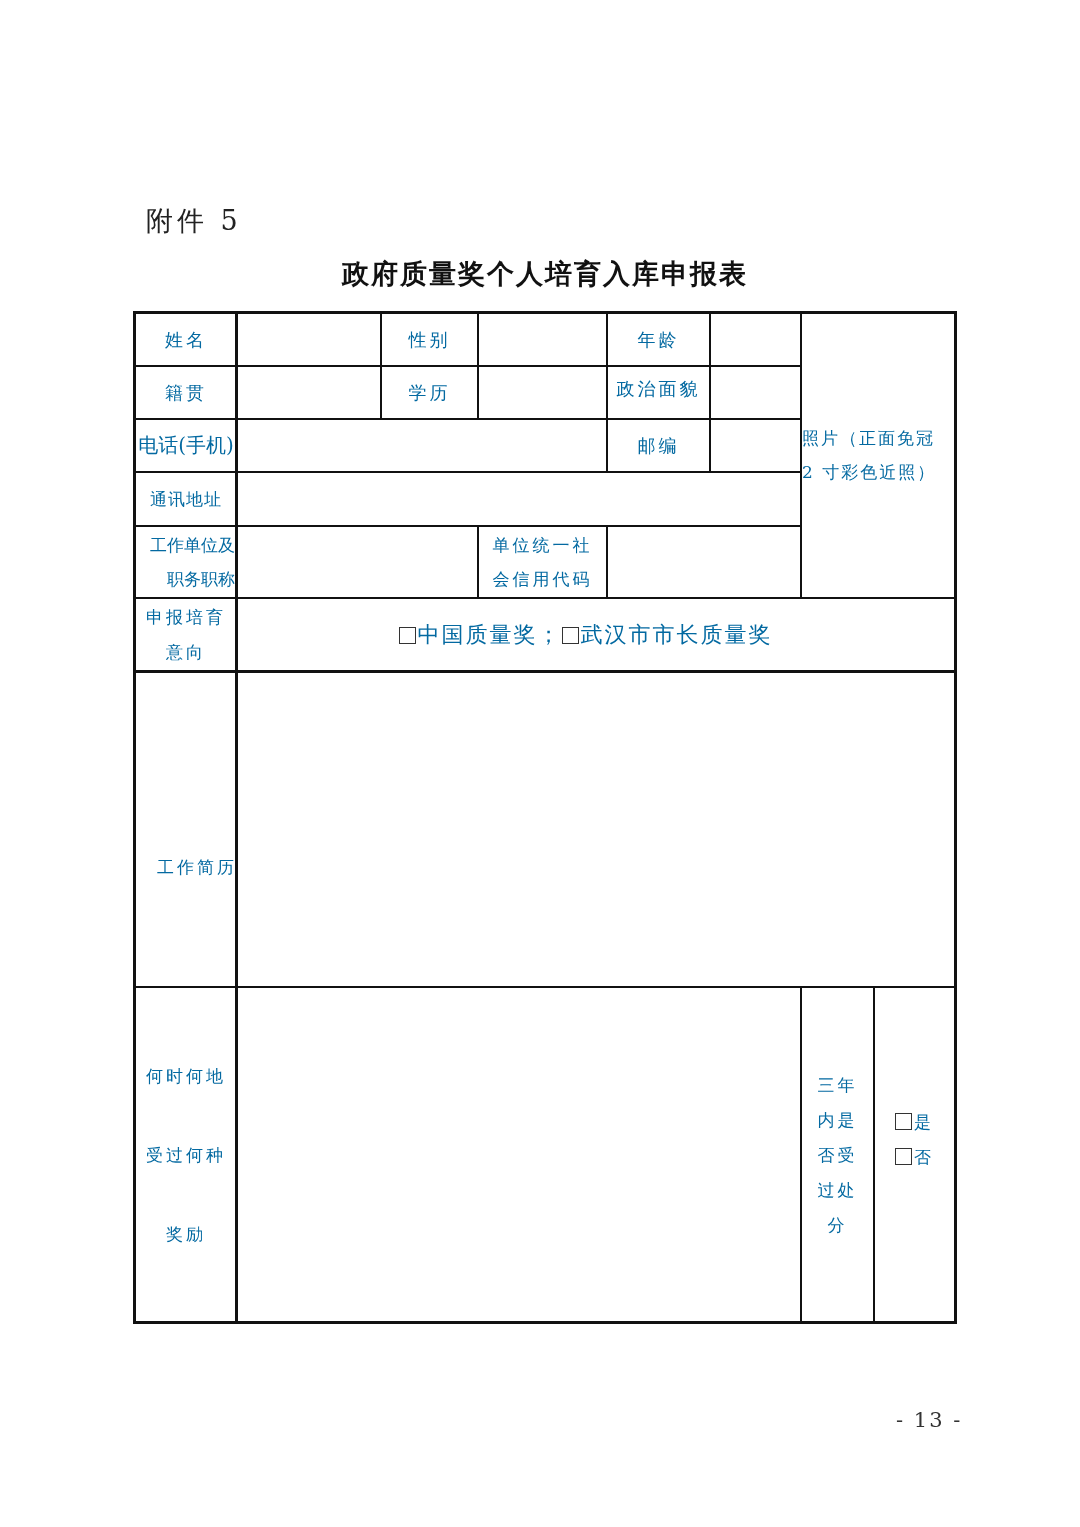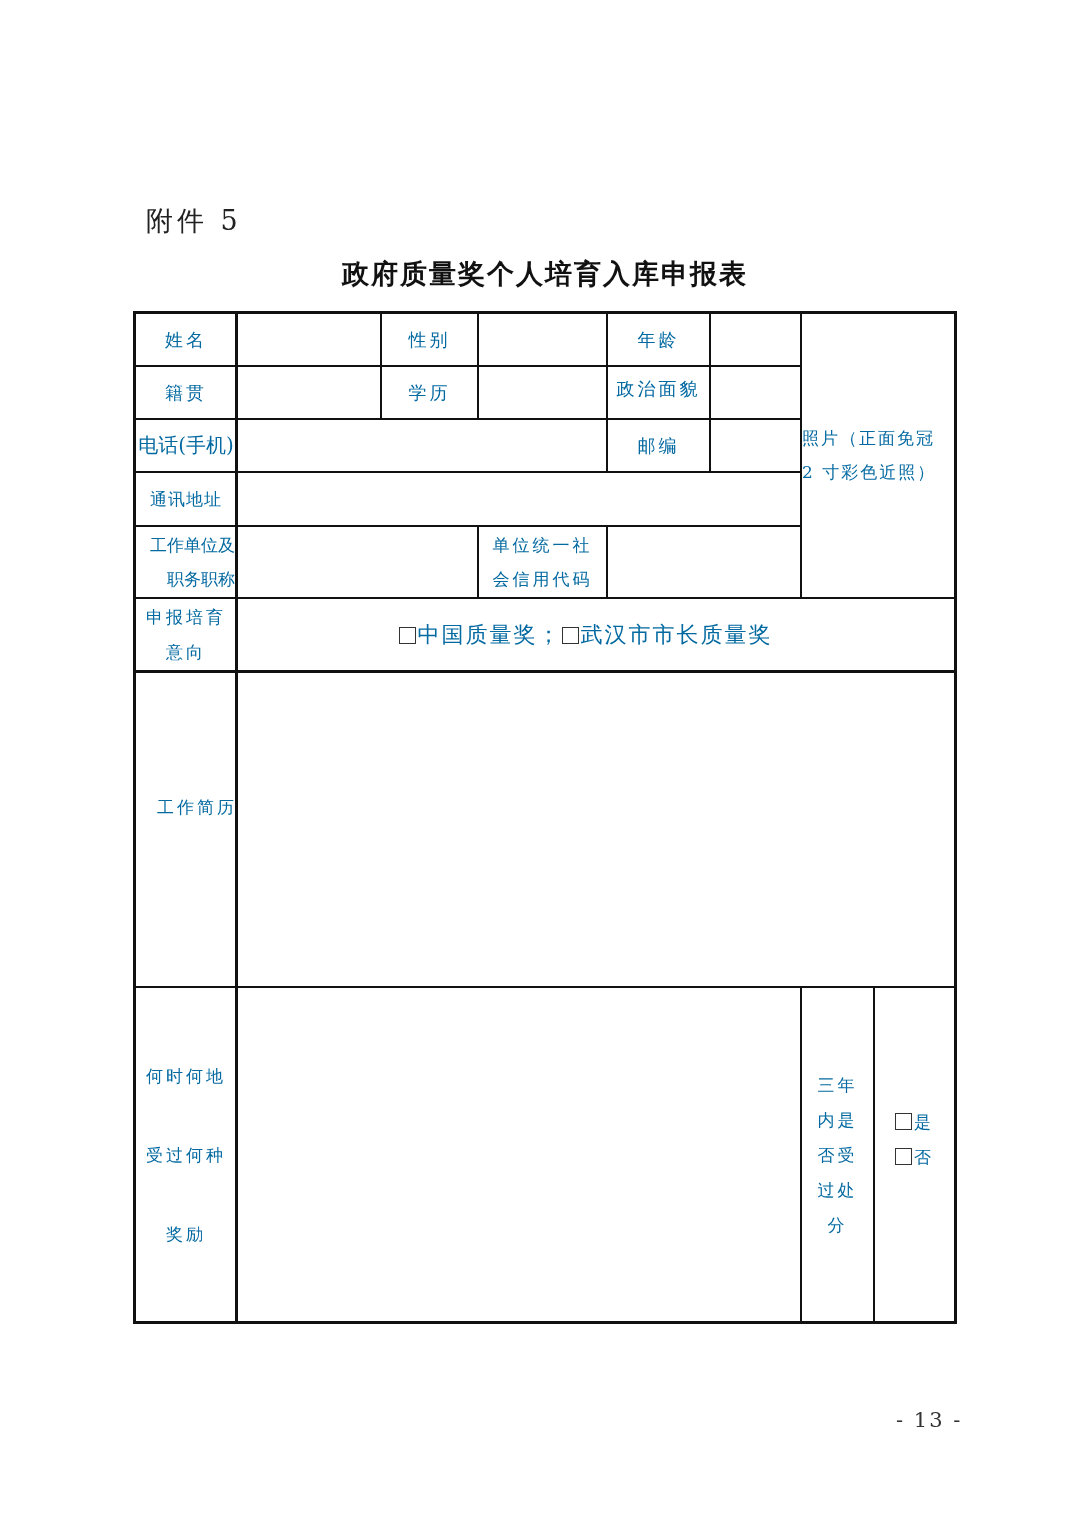--- a/index.html
+++ b/index.html
@@ -105,21 +105,21 @@
 
 <div class="cell" style="left:137px; top:599px; width:98px; height:71px; flex-direction:column; font-size:17px; line-height:35px;">
   <span>申报培育</span>
   <span>意向</span>
 </div>
 <div class="cell" style="left:237px; top:599px; width:717px; height:71px; font-size:22px; letter-spacing:2px; padding-right:20px;">
   <span><span class="box"></span><span>中国质量奖；</span></span>
   <span><span class="box"></span><span>武汉市市长质量奖</span></span>
 </div>
 
-<div class="cell" style="left:137px; top:651px; width:120px; height:313px; font-size:17px;">工作简历</div>
+<div class="cell" style="left:137px; top:711px; width:120px; height:313px; font-size:17px;">工作简历</div>
 <div class="cell input-cell" style="left:237px; top:673px; width:717px; height:313px;"></div>
 
 <div class="cell" style="left:137px; top:988px; width:98px; height:334px; flex-direction:column; font-size:17px; line-height:35px;gap:44px;">
   <span>何时何地</span>
   <span>受过何种</span>
   <span>奖励</span>
 </div>
 <div class="cell input-cell" style="left:237px; top:988px; width:563px; height:334px;"></div>
 
 <div class="cell" style="left:802px; top:988px; width:71px; height:334px; flex-direction:column; font-size:17px; line-height:35px;">

